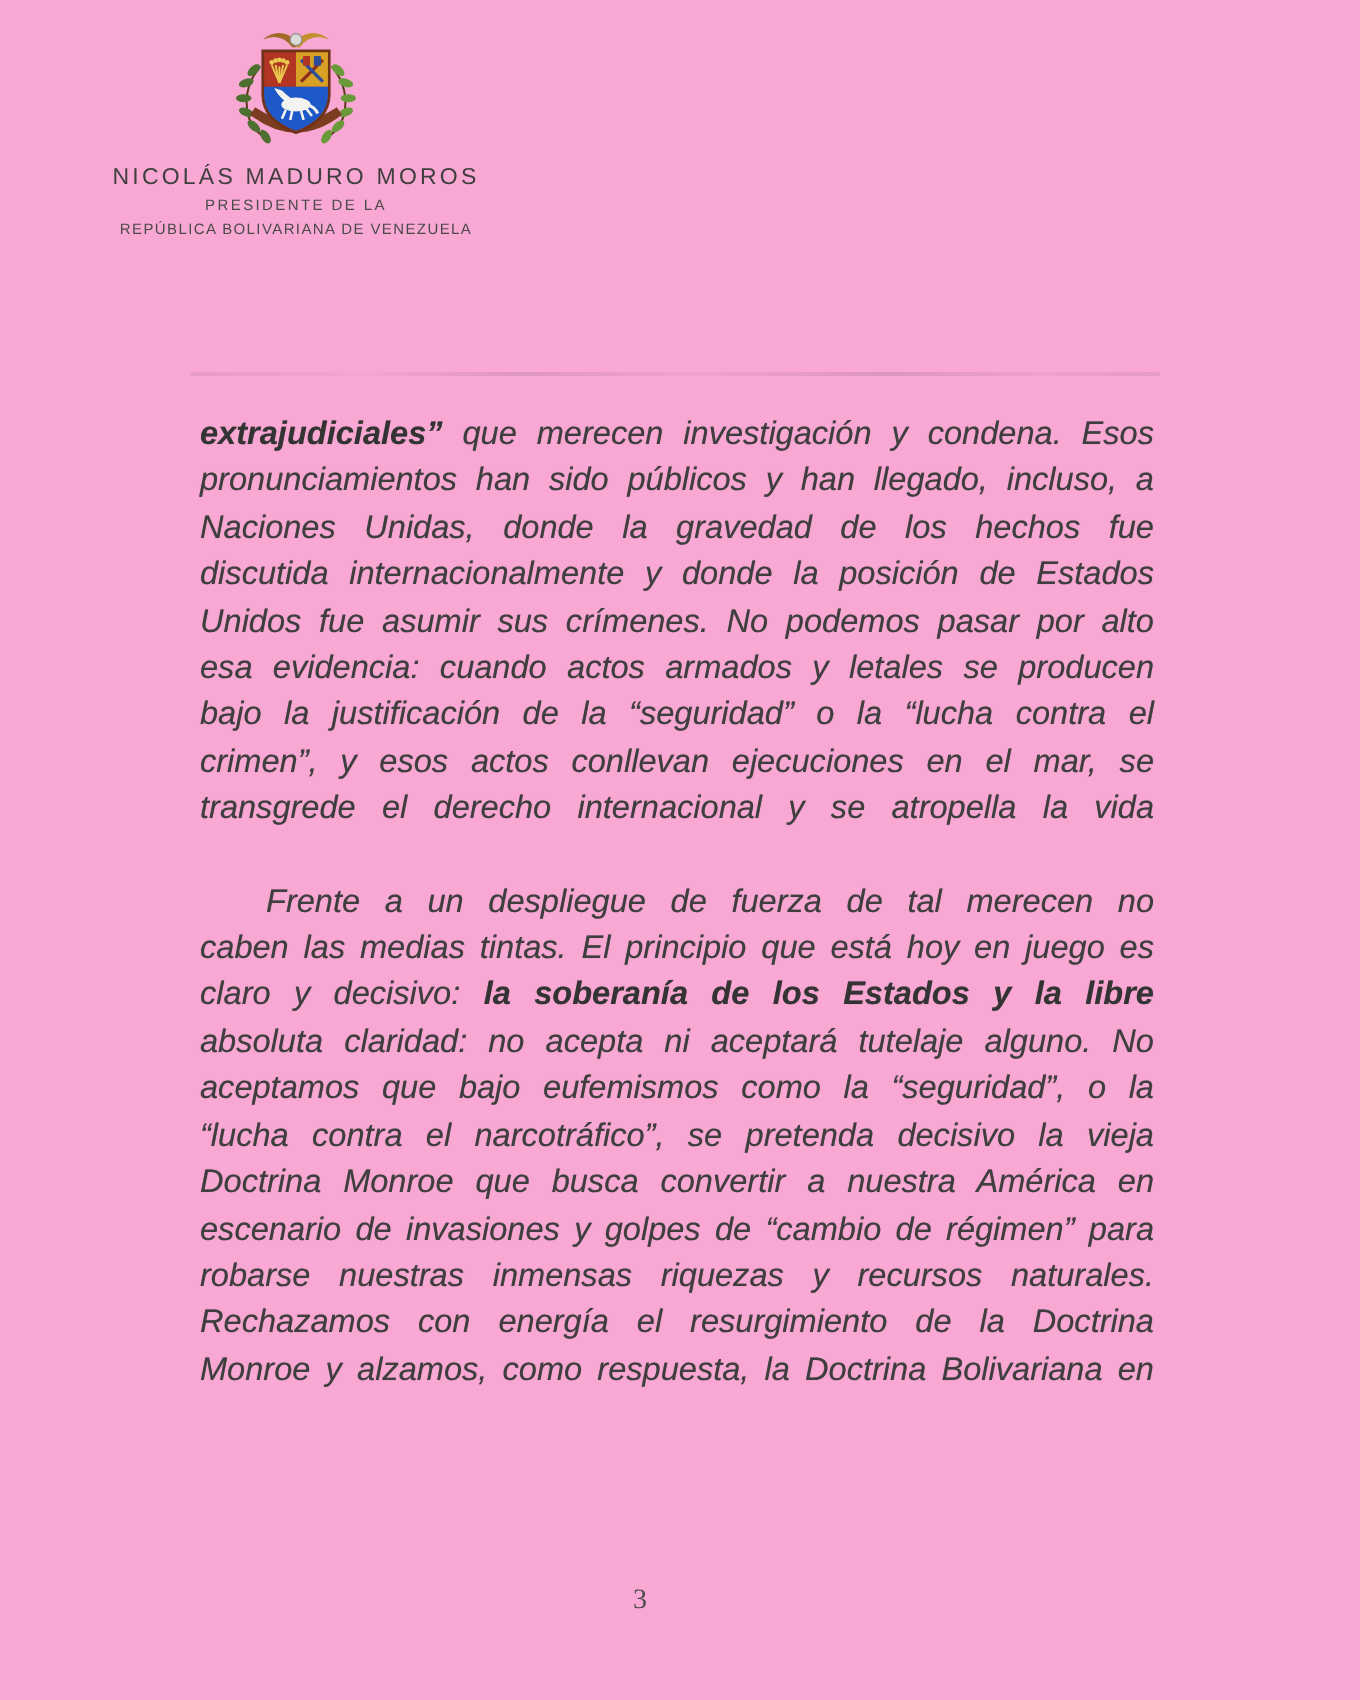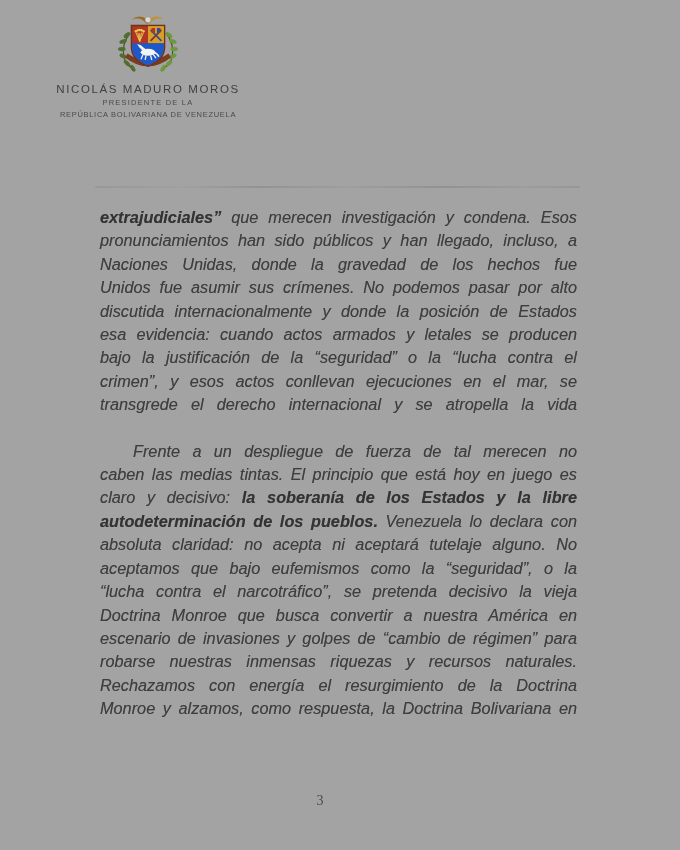--- a/index.html
+++ b/index.html
@@ -1,18 +1,18 @@
 <!DOCTYPE html>
 <html><head>
 <meta charset="utf-8">
 <style>
   html,body { margin:0; padding:0; background:#ffffff; }
   .page {
     position:relative; width:680px; height:850px; margin:0 auto;
-    background:#a3a3a3; overflow:hidden;
+    background:#f9a8d4; overflow:hidden;
     font-family:"Liberation Sans", sans-serif;
   }
   
   .letterhead { position:absolute; left:40px; top:14px; width:216px; text-align:center; }
   .emblem { display:block; margin:0 auto; width:64px; height:60px; }
   .lh-name {
     margin-top:9px; font-size:11.5px; letter-spacing:1.6px;
     color:#3f3f3f; white-space:nowrap;
   }
   .lh-sub1 { margin-top:3px; font-size:7.5px; letter-spacing:1.2px; color:#4a4a4a; white-space:nowrap; }
@@ -116,32 +116,31 @@
     <div class="lh-sub2">REPÚBLICA BOLIVARIANA DE VENEZUELA</div>
   </div>
 
   <div class="smear"></div>
 
   <div class="body-text">
       <div class="para">
         <div class="line j"><span class="b">extrajudiciales” </span><span>que merecen investigación y condena. Esos</span></div>
         <div class="line j"><span>pronunciamientos han sido públicos y han llegado, incluso, a</span></div>
         <div class="line j"><span>Naciones Unidas, donde la gravedad de los hechos fue</span></div>
+        <div class="line j"><span>discutida internacionalmente y donde la posición de Estados</span></div>
         <div class="line j"><span>Unidos fue asumir sus crímenes. No podemos pasar por alto</span></div>
-        <div class="line j"><span>discutida internacionalmente y donde la posición de Estados</span></div>
         <div class="line j"><span>esa evidencia: cuando actos armados y letales se producen</span></div>
         <div class="line j"><span>bajo la justificación de la “seguridad” o la “lucha contra el</span></div>
         <div class="line j"><span>crimen”, y esos actos conllevan ejecuciones en el mar, se</span></div>
         <div class="line j"><span>transgrede el derecho internacional y se atropella la vida</span></div>
       </div>
       <div class="para">
         <div class="line j ind"><span>Frente a un despliegue de fuerza de tal merecen no</span></div>
         <div class="line j"><span>caben las medias tintas. El principio que está hoy en juego es</span></div>
         <div class="line j"><span>claro y decisivo: </span><span class="b">la soberanía de los Estados y la libre</span></div>
-        <div class="line j"><span class="b">autodeterminación de los pueblos.</span><span> Venezuela lo declara con</span></div>
         <div class="line j"><span>absoluta claridad: no acepta ni aceptará tutelaje alguno. No</span></div>
         <div class="line j"><span>aceptamos que bajo eufemismos como la “seguridad”, o la</span></div>
         <div class="line j"><span>“lucha contra el narcotráfico”, se pretenda decisivo la vieja</span></div>
         <div class="line j"><span>Doctrina Monroe que busca convertir a nuestra América en</span></div>
         <div class="line j"><span>escenario de invasiones y golpes de “cambio de régimen” para</span></div>
         <div class="line j"><span>robarse nuestras inmensas riquezas y recursos naturales.</span></div>
         <div class="line j"><span>Rechazamos con energía el resurgimiento de la Doctrina</span></div>
         <div class="line j"><span>Monroe y alzamos, como respuesta, la Doctrina Bolivariana en</span></div>
       </div>
     </div>

